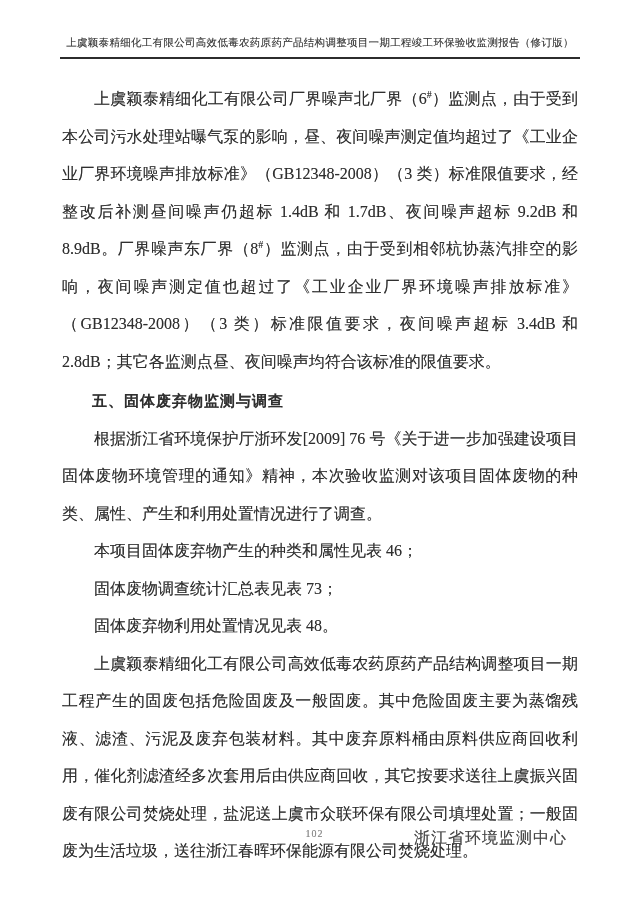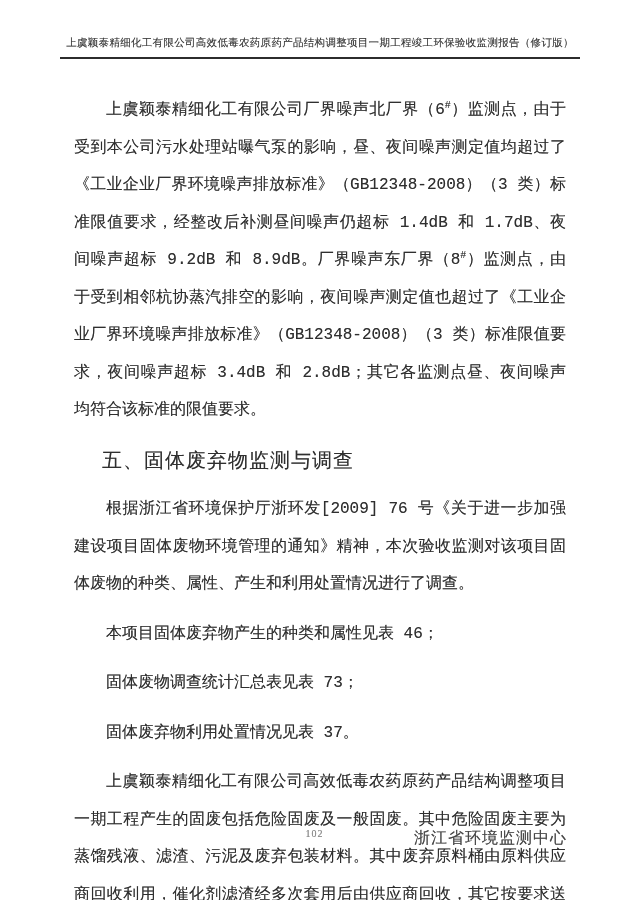--- a/index.html
+++ b/index.html
@@ -23,26 +23,26 @@
     border-bottom:2px solid #2c2c2c;
     white-space:nowrap;
   }
   .content{
     position:absolute;top:80px;left:62px;right:58px;
     font-size:16px;
     line-height:37.5px;
     text-align:justify;
     text-justify:inter-ideograph;
   }
-  .content p{margin:12px;text-indent:2em;font-family:Liberation Mono, monospace;}
+  .content p{margin:0;text-indent:2em;}
   .content .section-heading{
     margin:2px 0 0 0;
     text-indent:2em;
-    font-weight:normal;
-    font-size:20px;
+    font-weight:bold;
+    font-size:15px;
     font-family:"Liberation Sans","DejaVu Sans",sans-serif;
     letter-spacing:1px;
   }
   .content sup{font-size:10px;line-height:0;}
   .page-footer{
     position:absolute;left:62px;right:69px;top:828px;height:24px;
     font-size:11.5px;
   }
   .page-footer .page-number{
     position:absolute;left:0;right:0;text-align:center;
@@ -66,21 +66,21 @@
 
     <p class="section-heading">五、固体废弃物监测与调查</p>
 
 
     <p>根据浙江省环境保护厅浙环发[2009] 76 号《关于进一步加强建设项目固体废物环境管理的通知》精神，本次验收监测对该项目固体废物的种类、属性、产生和利用处置情况进行了调查。</p>
 
     <p>本项目固体废弃物产生的种类和属性见表 46；</p>
 
     <p>固体废物调查统计汇总表见表 73；</p>
 
-    <p>固体废弃物利用处置情况见表 37。</p>
+    <p>固体废弃物利用处置情况见表 48。</p>
 
     <p>上虞颖泰精细化工有限公司高效低毒农药原药产品结构调整项目一期工程产生的固废包括危险固废及一般固废。其中危险固废主要为蒸馏残液、滤渣、污泥及废弃包装材料。其中废弃原料桶由原料供应商回收利用，催化剂滤渣经多次套用后由供应商回收，其它按要求送往上虞振兴固废有限公司焚烧处理，盐泥送上虞市众联环保有限公司填埋处置；一般固废为生活垃圾，送往浙江春晖环保能源有限公司焚烧处理。</p>
 
   </div>
 
   <div class="page-footer">
     <span class="page-number">102</span>
     <span class="footer-org">浙江省环境监测中心</span>
   </div>
 

